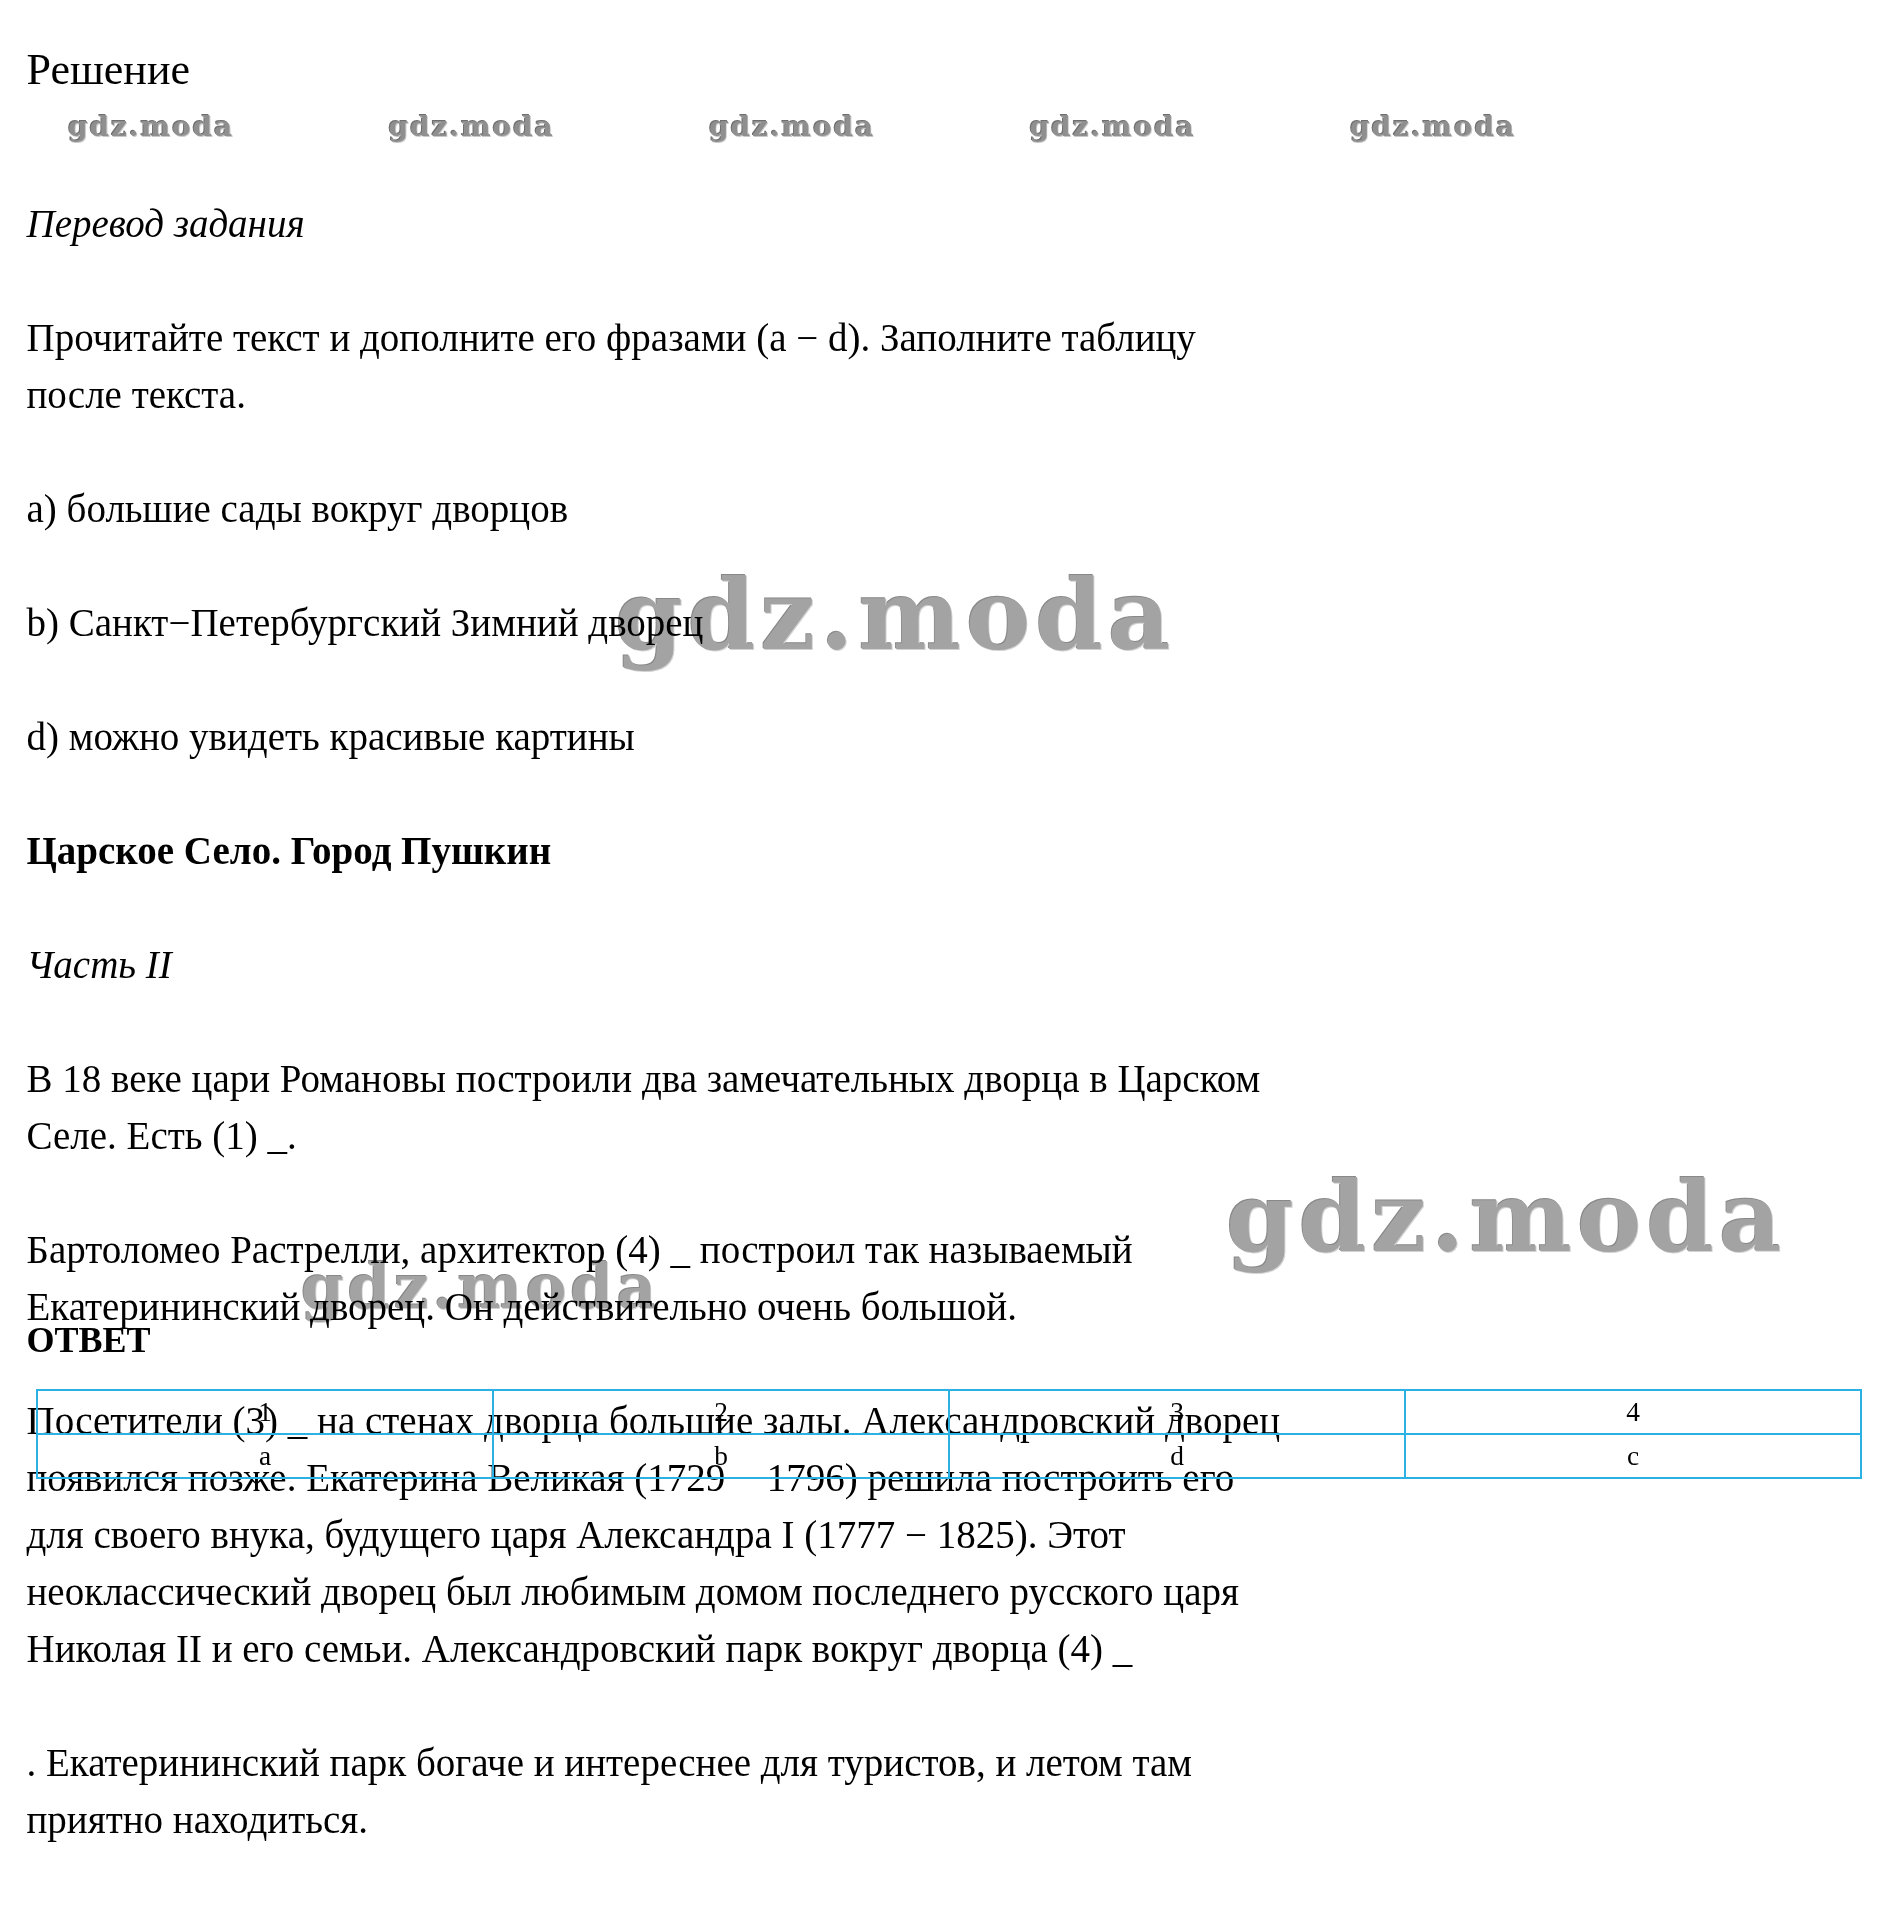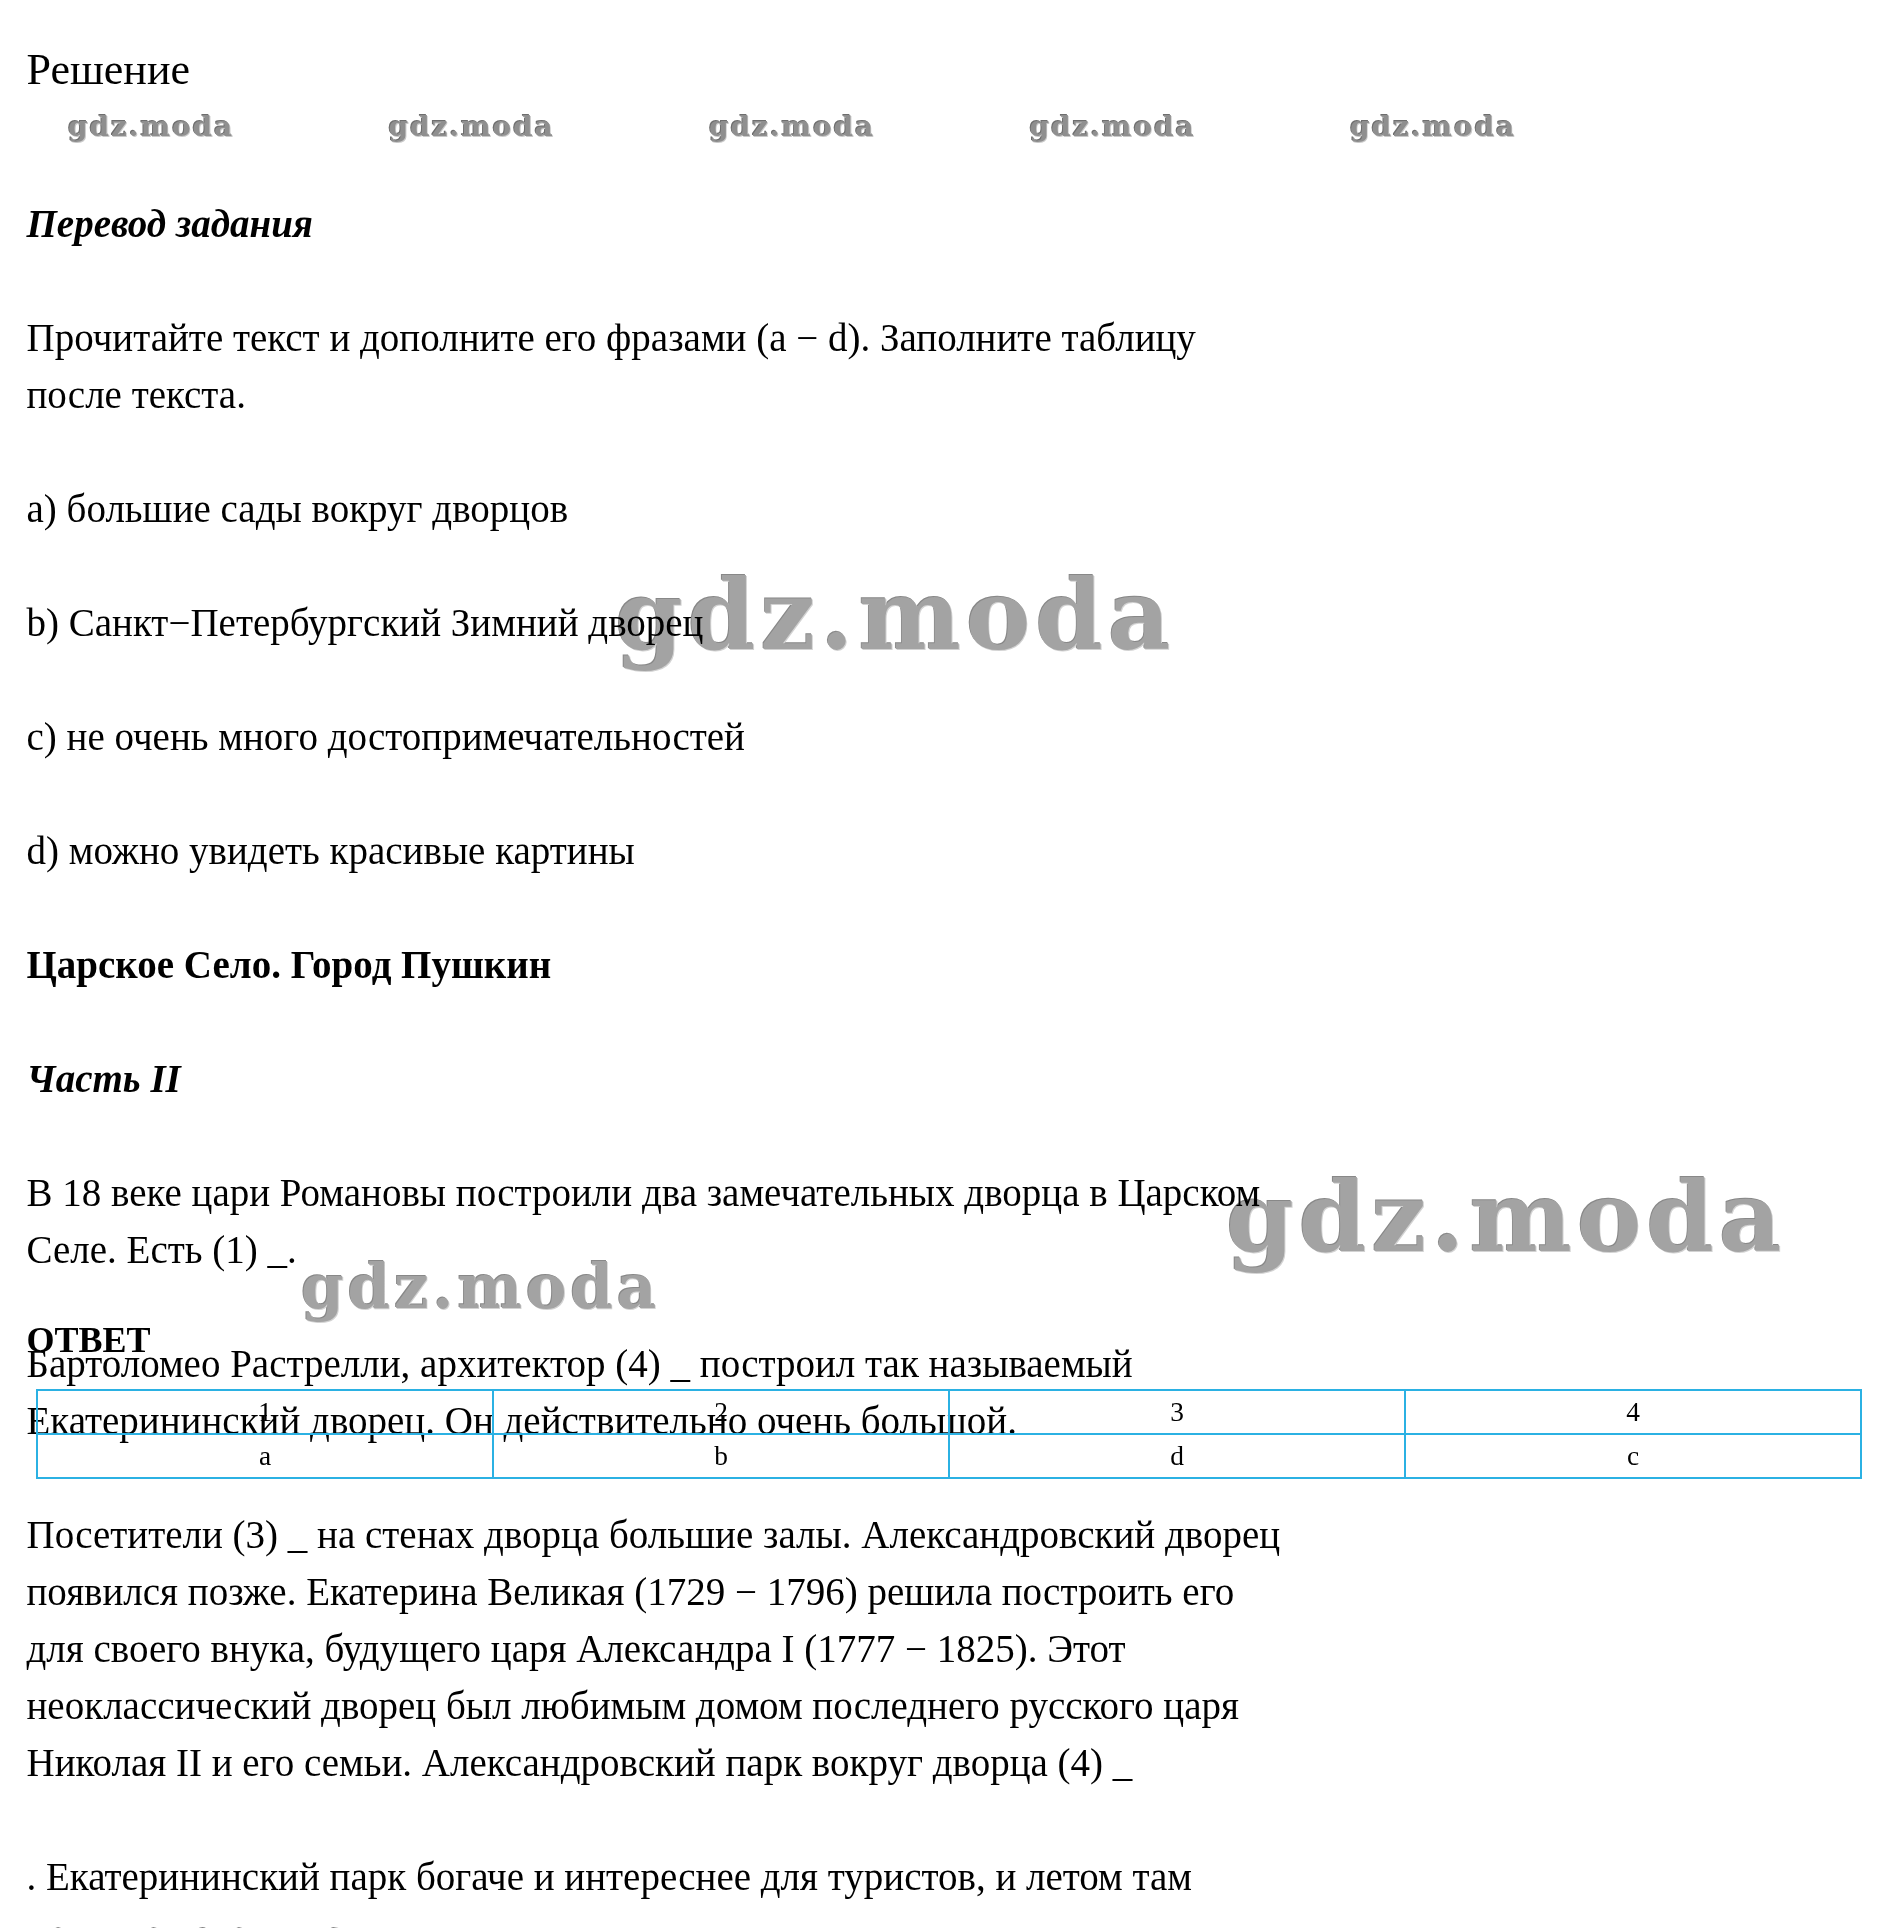--- a/index.html
+++ b/index.html
@@ -57,21 +57,21 @@
     position: absolute;
     top: 138px;
     left: 26.5px;
     width: 1836px;
     font-size: 39px;
     line-height: 57px;
     white-space: pre-line;
   }
   .text-body p { margin: 0; }
   .b  { font-weight: bold; }
-  .bi { font-weight: bold; font-style: italic; }
+  .bi { font-weight: normal; font-style: italic; }
   .answer-heading {
     position: absolute;
     top: 1319px;
     left: 26.5px;
     font-size: 36px;
     font-weight: bold;
   }
   .answer-table {
     position: absolute;
     top: 1389px;
@@ -107,21 +107,20 @@
   <span class="wm wm-big wm-mid">gdz.moda</span>
   <span class="wm wm-big wm-br">gdz.moda</span>
   <span class="wm wm-bl">gdz.moda</span>
 
   <div class="text-body">
     <p class="bi">Перевод задания</p>
     <p>Прочитайте текст и дополните его фразами (a − d). Заполните таблицу
 после текста.</p>
     <p>a) большие сады вокруг дворцов</p>
     <p>b) Санкт−Петербургский Зимний дворец</p>
-    <p>c) не очень много достопримечательностей</p>
     <p>d) можно увидеть красивые картины</p>
     <p class="b">Царское Село. Город Пушкин</p>
     <p class="bi">Часть II</p>
     <p>В 18 веке цари Романовы построили два замечательных дворца в Царском
 Селе. Есть (1) _.</p>
     <p>Бартоломео Растрелли, архитектор (4) _ построил так называемый
 Екатерининский дворец. Он действительно очень большой.</p>
     <p>Посетители (3) _ на стенах дворца большие залы. Александровский дворец
 появился позже. Екатерина Великая (1729 − 1796) решила построить его
 для своего внука, будущего царя Александра I (1777 − 1825). Этот

